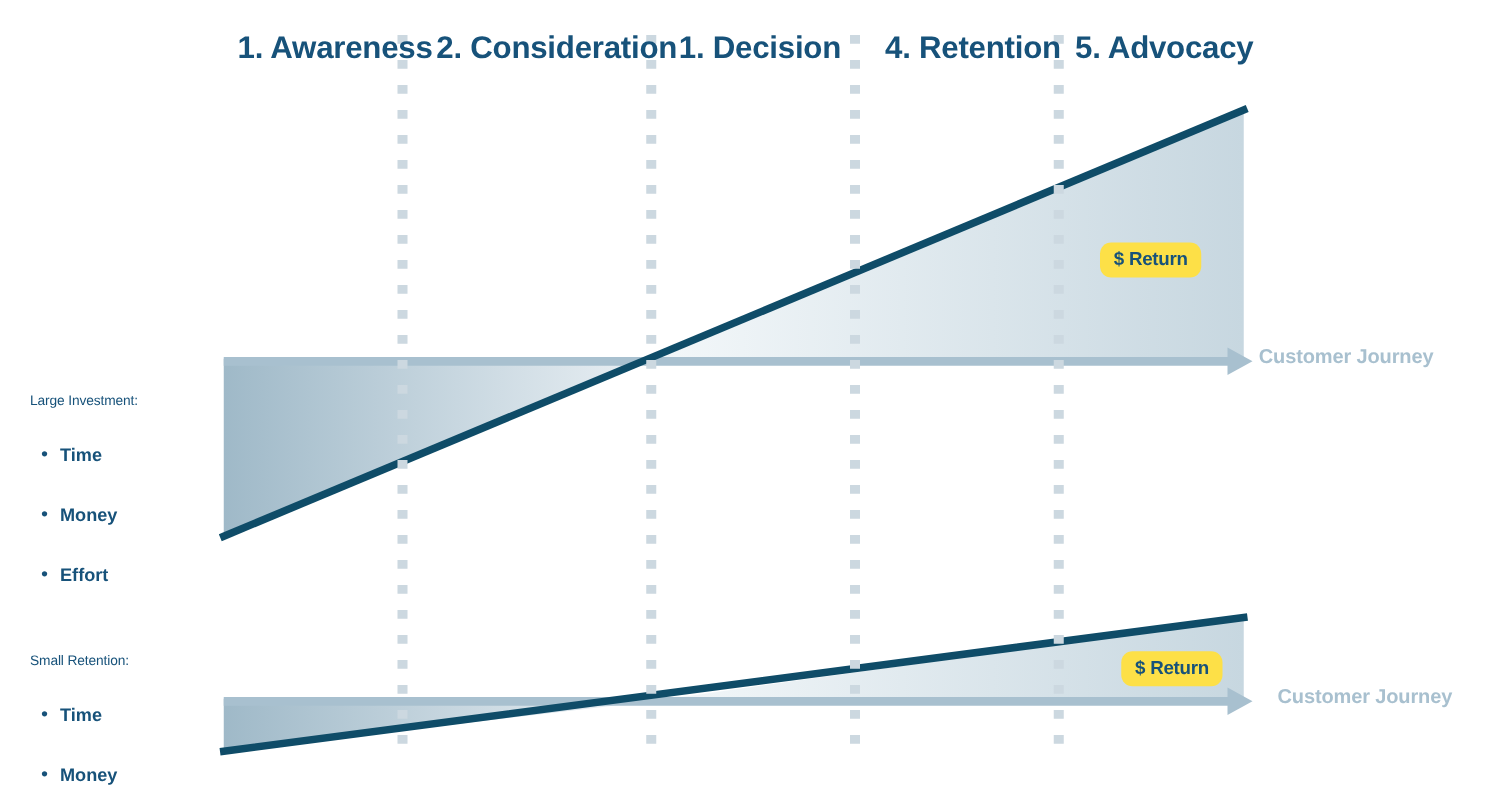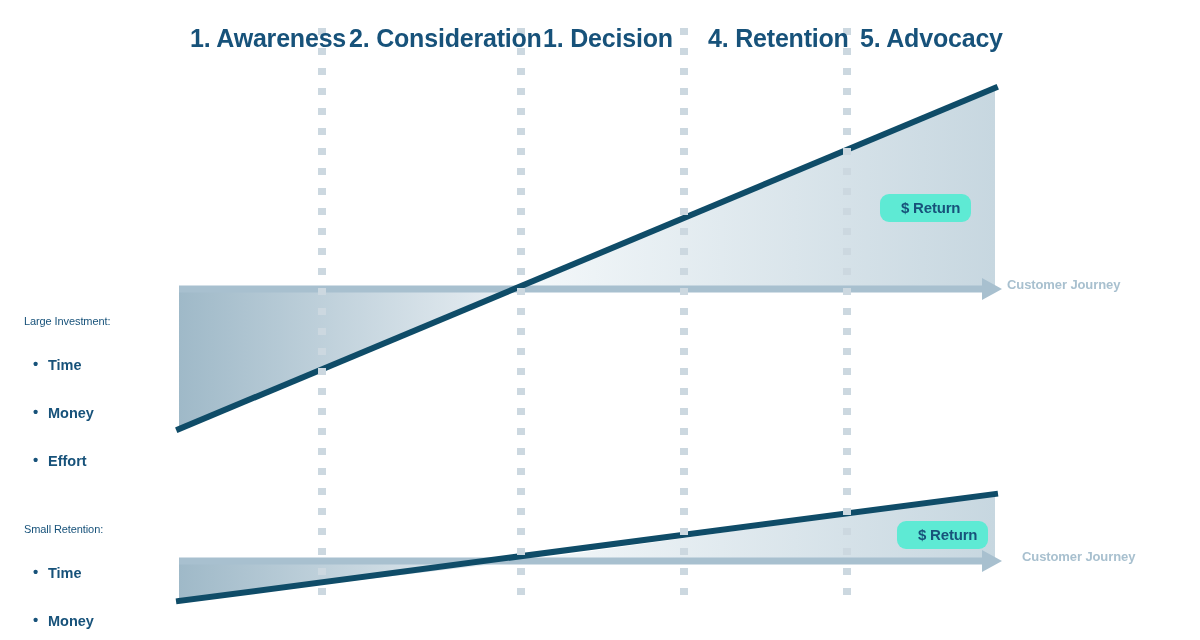--- a/index.html
+++ b/index.html
@@ -64,34 +64,34 @@
     content: "\2022";
     position: absolute;
     left: 9px;
     top: -1px;
     font-size: 15px;
   }
 
   
   .return-pill {
     position: absolute;
-    background: #5eead4;
+    background: #fde047;
     border-radius: 9px;
     color: #17527a;
     font-size: 15px;
     font-weight: bold;
-    padding: 5px 11px 6px 21px;
+    padding: 5px 11px 6px 11px;
     white-space: nowrap;
     letter-spacing: -0.2px;
   }
 
   
   .journey-label {
     position: absolute;
-    font-size: 13px;
+    font-size: 16px;
     font-weight: bold;
     color: #a8c0cf;
     white-space: nowrap;
     letter-spacing: -0.1px;
   }
 </style>
 </head>
 <body>
 
 <svg id="canvas" viewBox="0 0 1200 640">

